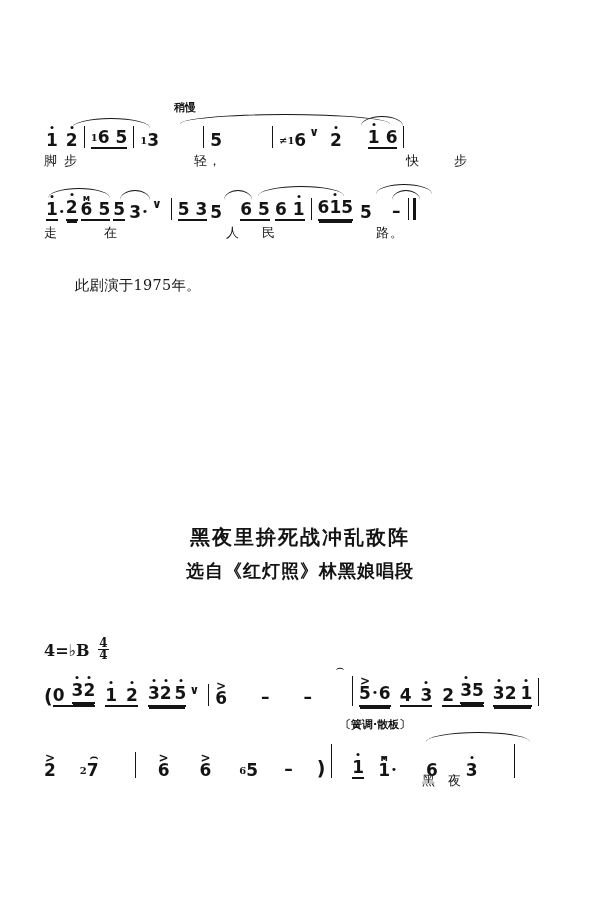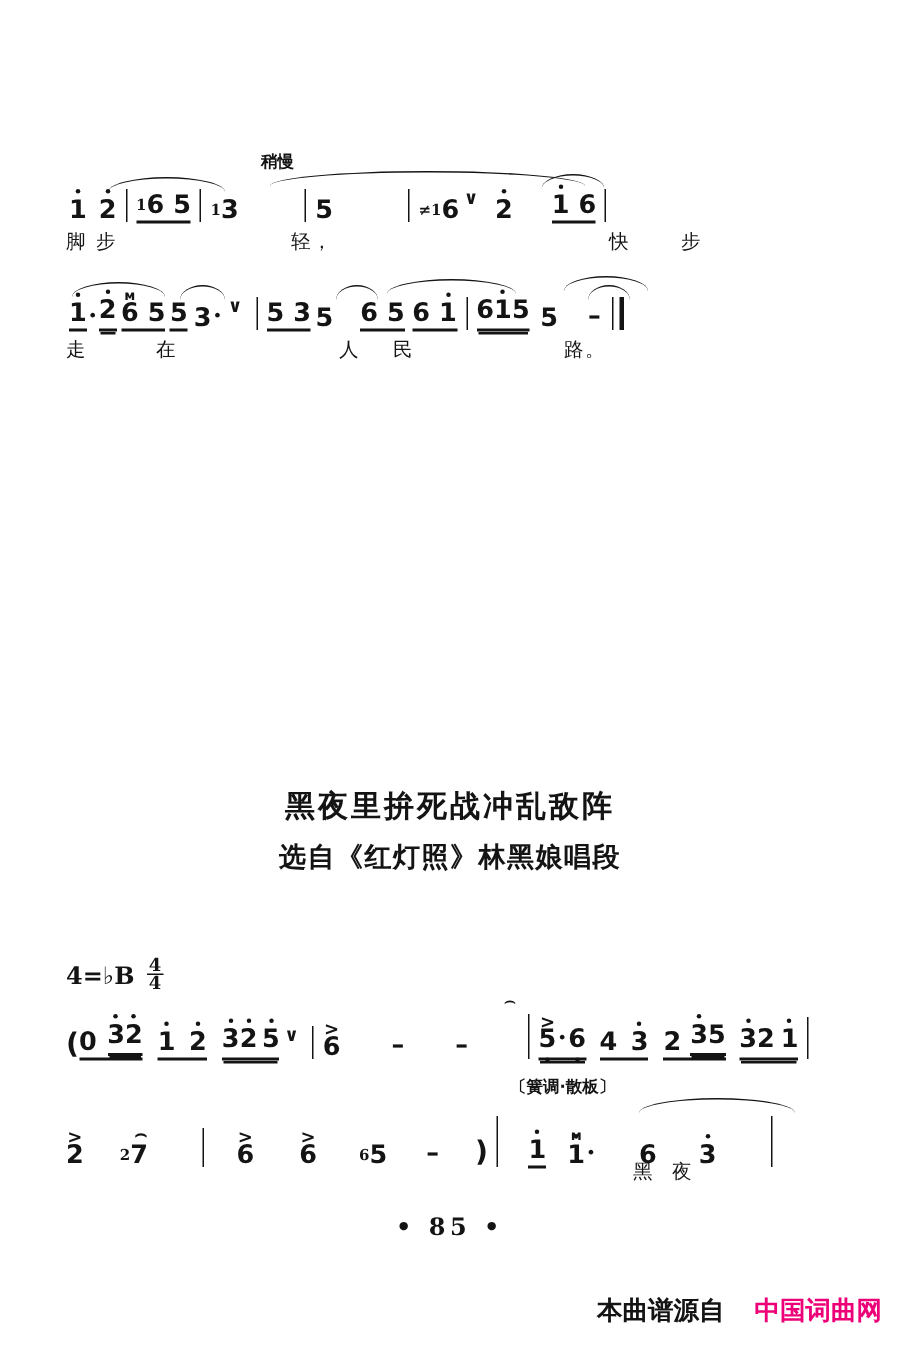--- a/index.html
+++ b/index.html
@@ -324,20 +324,21 @@
     <div style="position:absolute;left:0;top:124px;">
       <span class="lyr" style="position:absolute;left:-2px;">走</span>
       <span class="lyr" style="position:absolute;left:58px;">在</span>
       <span class="lyr" style="position:absolute;left:180px;">人</span>
       <span class="lyr" style="position:absolute;left:216px;">民</span>
       <span class="lyr" style="position:absolute;left:330px;">路。</span>
     </div>
   </div>
 
   <div class="bodytext" style="position:absolute;left:46px;top:268px;width:510px;">
+    <p style="margin-top:6px;">此剧演于1975年。</p>
   </div>
 
   <div class="song-title" style="position:absolute;left:0;top:524px;width:600px;">黑夜里拚死战冲乱敌阵</div>
   <div class="song-sub" style="position:absolute;left:0;top:552px;width:600px;">选自《红灯照》林黑娘唱段</div>
 
 
   <div class="keysig" style="left:44px;top:638px;">
     <span>4=♭B</span>
     <span class="frac">
       <span class="n">4</span>
@@ -512,20 +513,15 @@
       <span style="width:30px"></span>
       <span class="bar" style="height:34px;"></span>
     </div>
 
     <div style="position:absolute;left:0;top:42px;">
       <span class="lyr" style="position:absolute;left:378px;">黑</span>
       <span class="lyr" style="position:absolute;left:404px;">夜</span>
     </div>
   </div>
 
-  <div class="pagenum" style="left:0;top:808px;width:600px;text-align:center;">• 85 •</div>
-
-  <div class="watermark" style="left:398px;top:862px;">
-    <span class="wm-src">本曲谱源自</span>
-    <span class="wm-site">中国词曲网</span>
-  </div>
+
 
 </div>
 
 </body></html>

